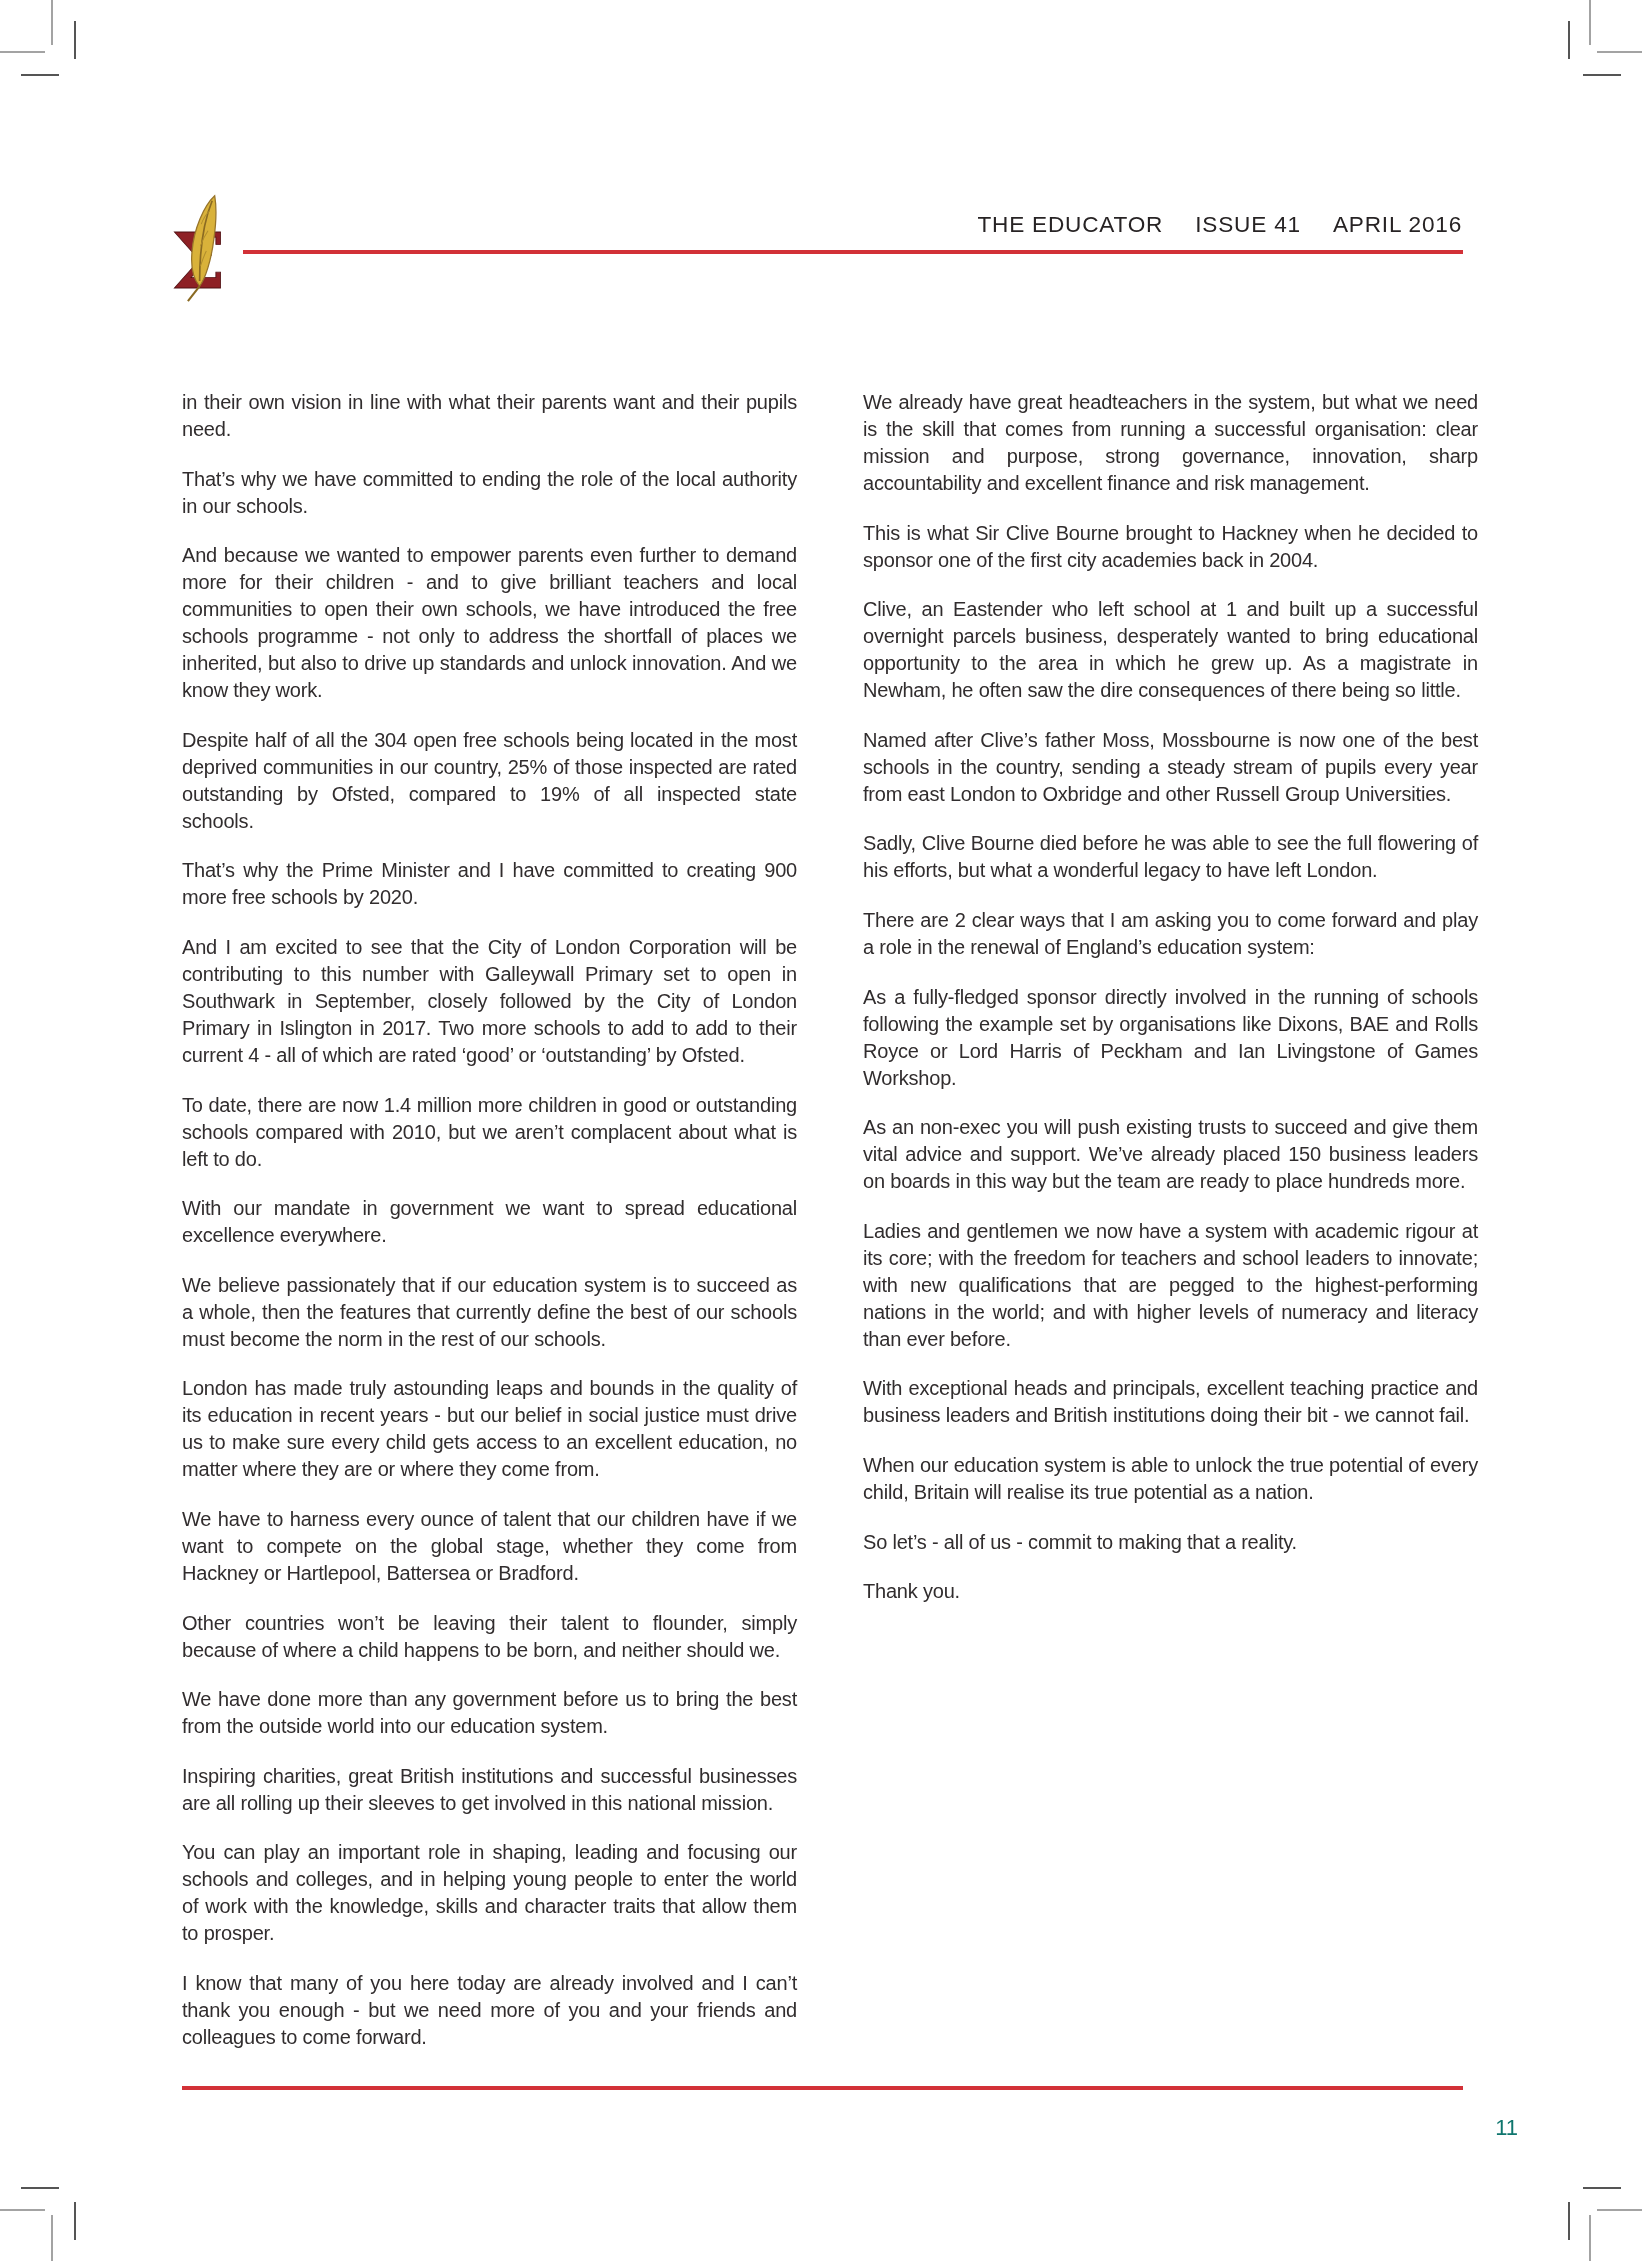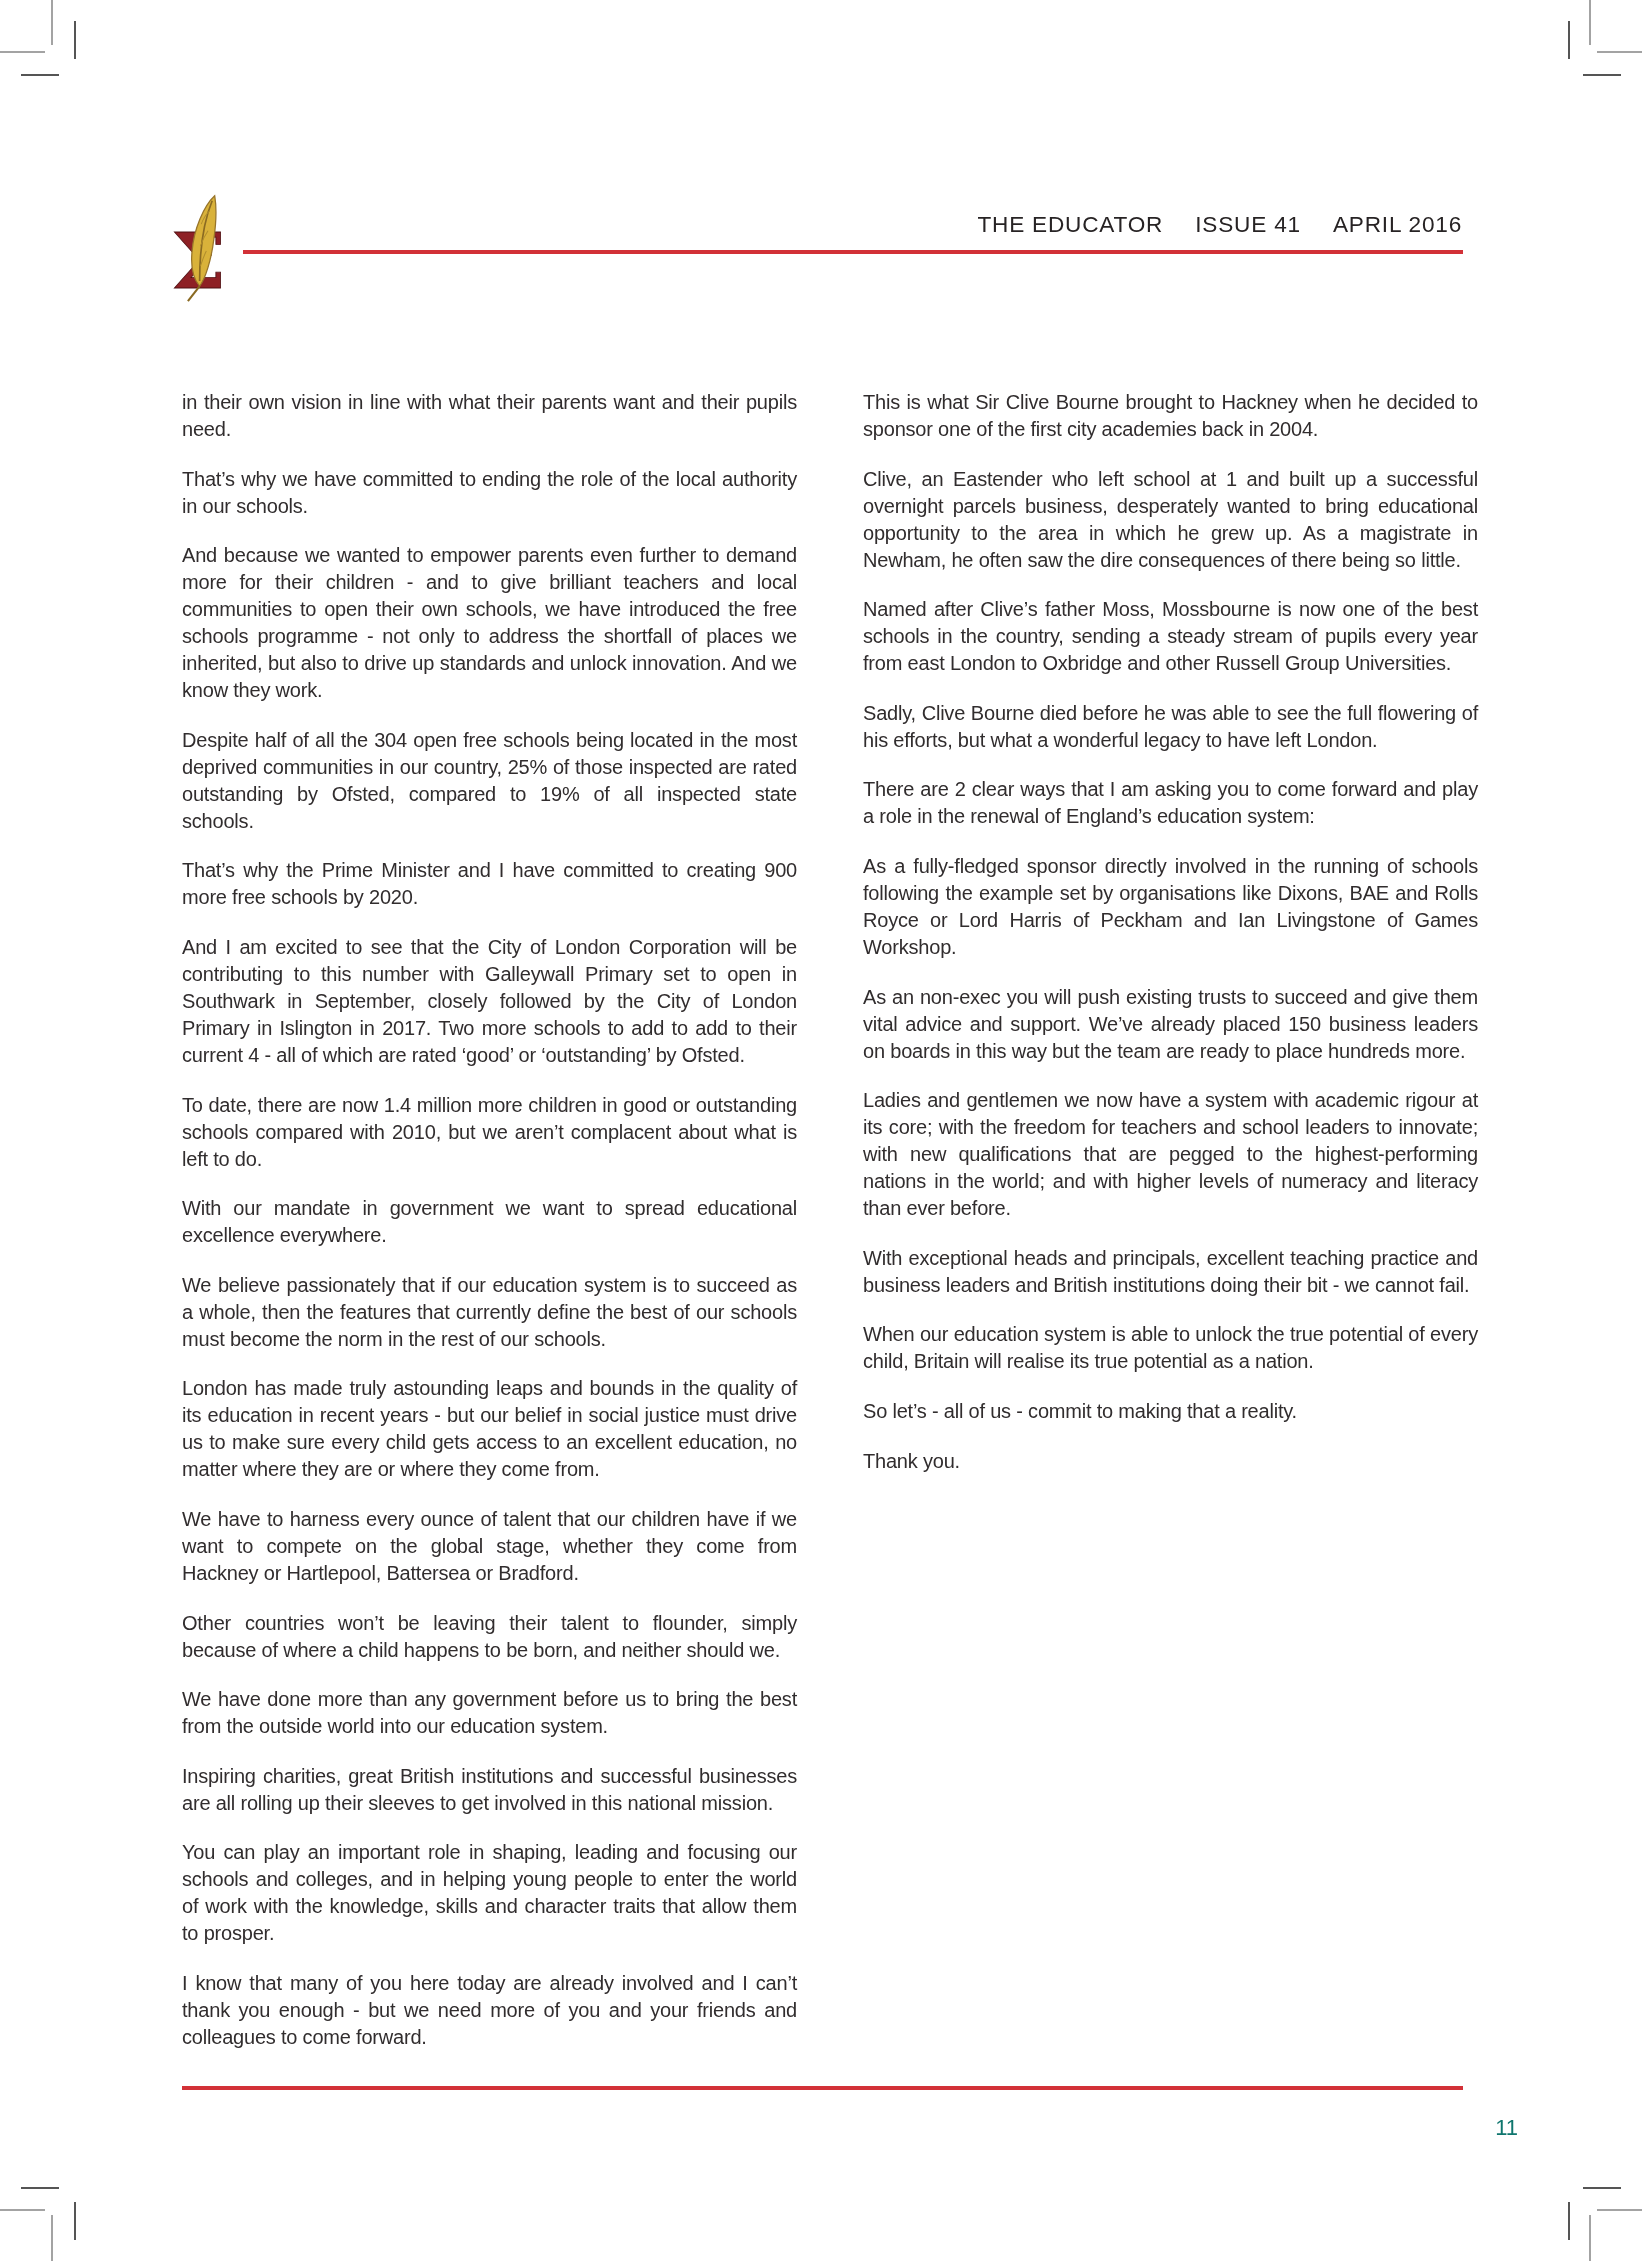--- a/index.html
+++ b/index.html
@@ -105,20 +105,21 @@
     <p>London has made truly astounding leaps and bounds in the quality of its education in recent years - but our belief in social justice must drive us to make sure every child gets access to an excellent education, no matter where they are or where they come from.</p>
     <p>We have to harness every ounce of talent that our children have if we want to compete on the global stage, whether they come from Hackney or Hartlepool, Battersea or Bradford.</p>
     <p>Other countries won’t be leaving their talent to flounder, simply because of where a child happens to be born, and neither should we.</p>
     <p>We have done more than any government before us to bring the best from the outside world into our education system.</p>
     <p>Inspiring charities, great British institutions and successful businesses are all rolling up their sleeves to get involved in this national mission.</p>
     <p>You can play an important role in shaping, leading and focusing our schools and colleges, and in helping young people to enter the world of work with the knowledge, skills and character traits that allow them to prosper.</p>
     <p>I know that many of you here today are already involved and I can’t thank you enough - but we need more of you and your friends and colleagues to come forward.</p>
   </div>
 
   <div class="col" id="col-right">
+    <p>We already have great headteachers in the system, but what we need is the skill that comes from running a successful organisation: clear mission and purpose, strong governance, innovation, sharp accountability and excellent finance and risk management.</p>
     <p>This is what Sir Clive Bourne brought to Hackney when he decided to sponsor one of the first city academies back in 2004.</p>
     <p>Clive, an Eastender who left school at 1 and built up a successful overnight parcels business, desperately wanted to bring educational opportunity to the area in which he grew up.  As a magistrate in Newham, he often saw the dire consequences of there being so little.</p>
     <p>Named after Clive’s father Moss, Mossbourne is now one of the best schools in the country, sending a steady stream of pupils every year from east London to Oxbridge and other Russell Group Universities.</p>
     <p>Sadly, Clive Bourne died before he was able to see the full flowering of his efforts, but what a wonderful legacy to have left London.</p>
     <p>There are 2 clear ways that I am asking you to come forward and play a role in the renewal of England’s education system:</p>
     <p>As a fully-fledged sponsor directly involved in the running of schools following the example set by organisations like Dixons, BAE and Rolls Royce or Lord Harris of Peckham and Ian Livingstone of Games Workshop.</p>
     <p>As an non-exec you will push existing trusts to succeed and give them vital advice and support. We’ve already placed 150 business leaders on boards in this way but the team are ready to place hundreds more.</p>
     <p>Ladies and gentlemen we now have a system with academic rigour at its core; with the freedom for teachers and school leaders to innovate; with new qualifications that are pegged to the highest-performing nations in the world; and with higher levels of numeracy and literacy than ever before.</p>
     <p>With exceptional heads and principals, excellent teaching practice and business leaders and British institutions doing their bit - we cannot fail.</p>
     <p>When our education system is able to unlock the true potential of every child, Britain will realise its true potential as a nation.</p>

